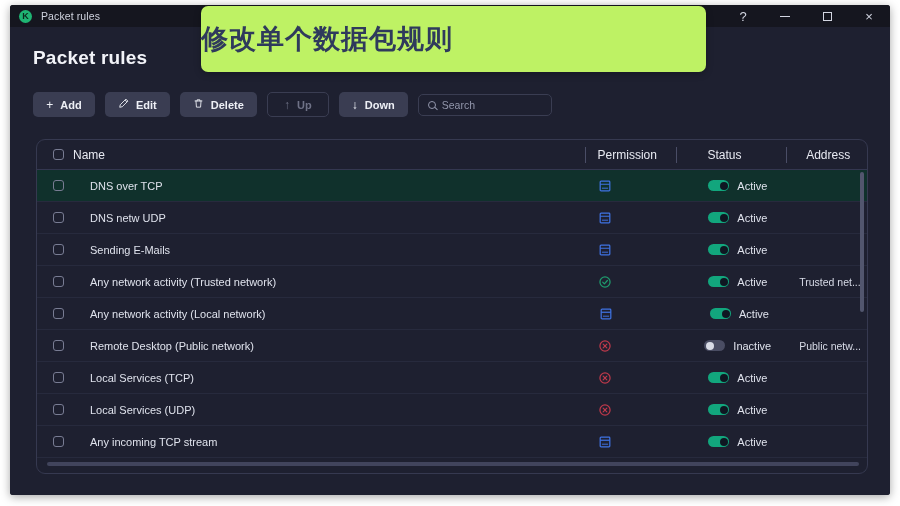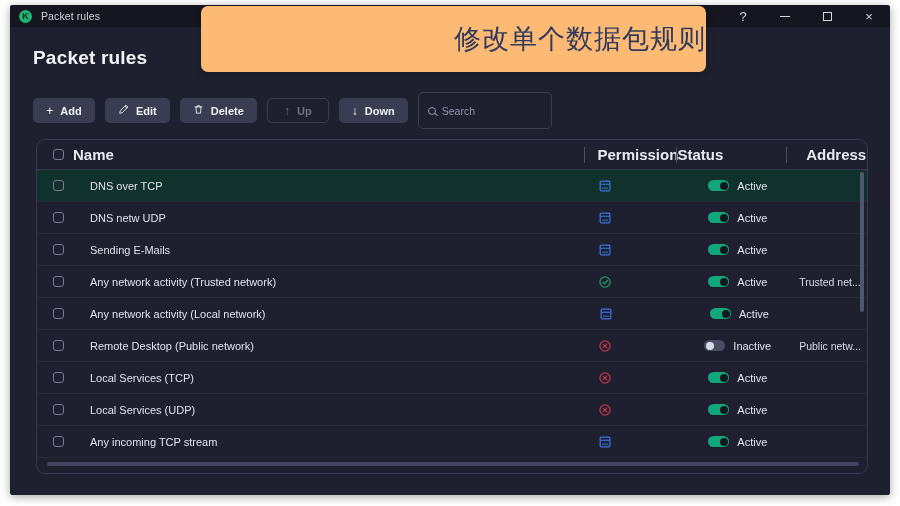--- a/index.html
+++ b/index.html
@@ -129,21 +129,21 @@
     white-space: nowrap;
   }
   .tbtn.ghost {
     background: transparent;
     border: 1px solid #3a3d52;
     color: #6f7287;
   }
   .tbtn .gl { font-size: 12px; font-weight: normal; line-height: 1; }
 
   .search-box {
-    height: 37px;
+    height: 22px;
     width: 134px;
     border-radius: 5px;
     border: 1px solid #3a3d52;
     background: transparent;
     display: flex;
     align-items: center;
     gap: 6px;
     padding: 0 9px;
   }
   .search-box .mag {
@@ -176,31 +176,31 @@
   }
 
   .thead {
     height: 30px;
     display: flex;
     align-items: center;
     border-bottom: 1px solid #343750;
     position: relative;
   }
   .th {
-    font-size: 15px;
-    font-weight: bold;
+    font-size: 12px;
+    font-weight: normal;
     color: #e8eaf2;
     position: relative;
     display: flex;
     align-items: center;
     height: 30px;
   }
   .col-name   { width: 549px; padding-left: 16px; }
   .col-perm   { width: 92px;  padding-left: 13px; }
-  .col-status { width: 110px; padding-left: 1px; }
+  .col-status { width: 110px; padding-left: 31px; }
   .col-addr   { width: 81px;  padding-left: 20px; }
 
   .th.sep::before {
     content: "";
     position: absolute;
     left: 0; top: 7px;
     width: 1px; height: 16px;
     background: #4a4d66;
   }
 
@@ -278,26 +278,27 @@
     width: 100%; height: 4px;
     border-radius: 2px;
     background: #41445c;
   }
 
   
   .callout {
     position: absolute;
     left: 201px; top: 6px;
     width: 505px; height: 66px;
-    background: #fdba74;
+    background: #bef264;
     border-radius: 7px;
     display: flex;
     align-items: center;
-    justify-content: flex-end;
+    justify-content: flex-start;
     box-shadow: 0 2px 7px rgba(0,0,0,.25);
+    font-weight: bold;
   }
   .callout-text {
     font-size: 27px;
     color: #2f3a5c;
     letter-spacing: 1px;
     font-family: "DejaVu Sans", sans-serif;
   }
 </style>
 </head>
 <body>

